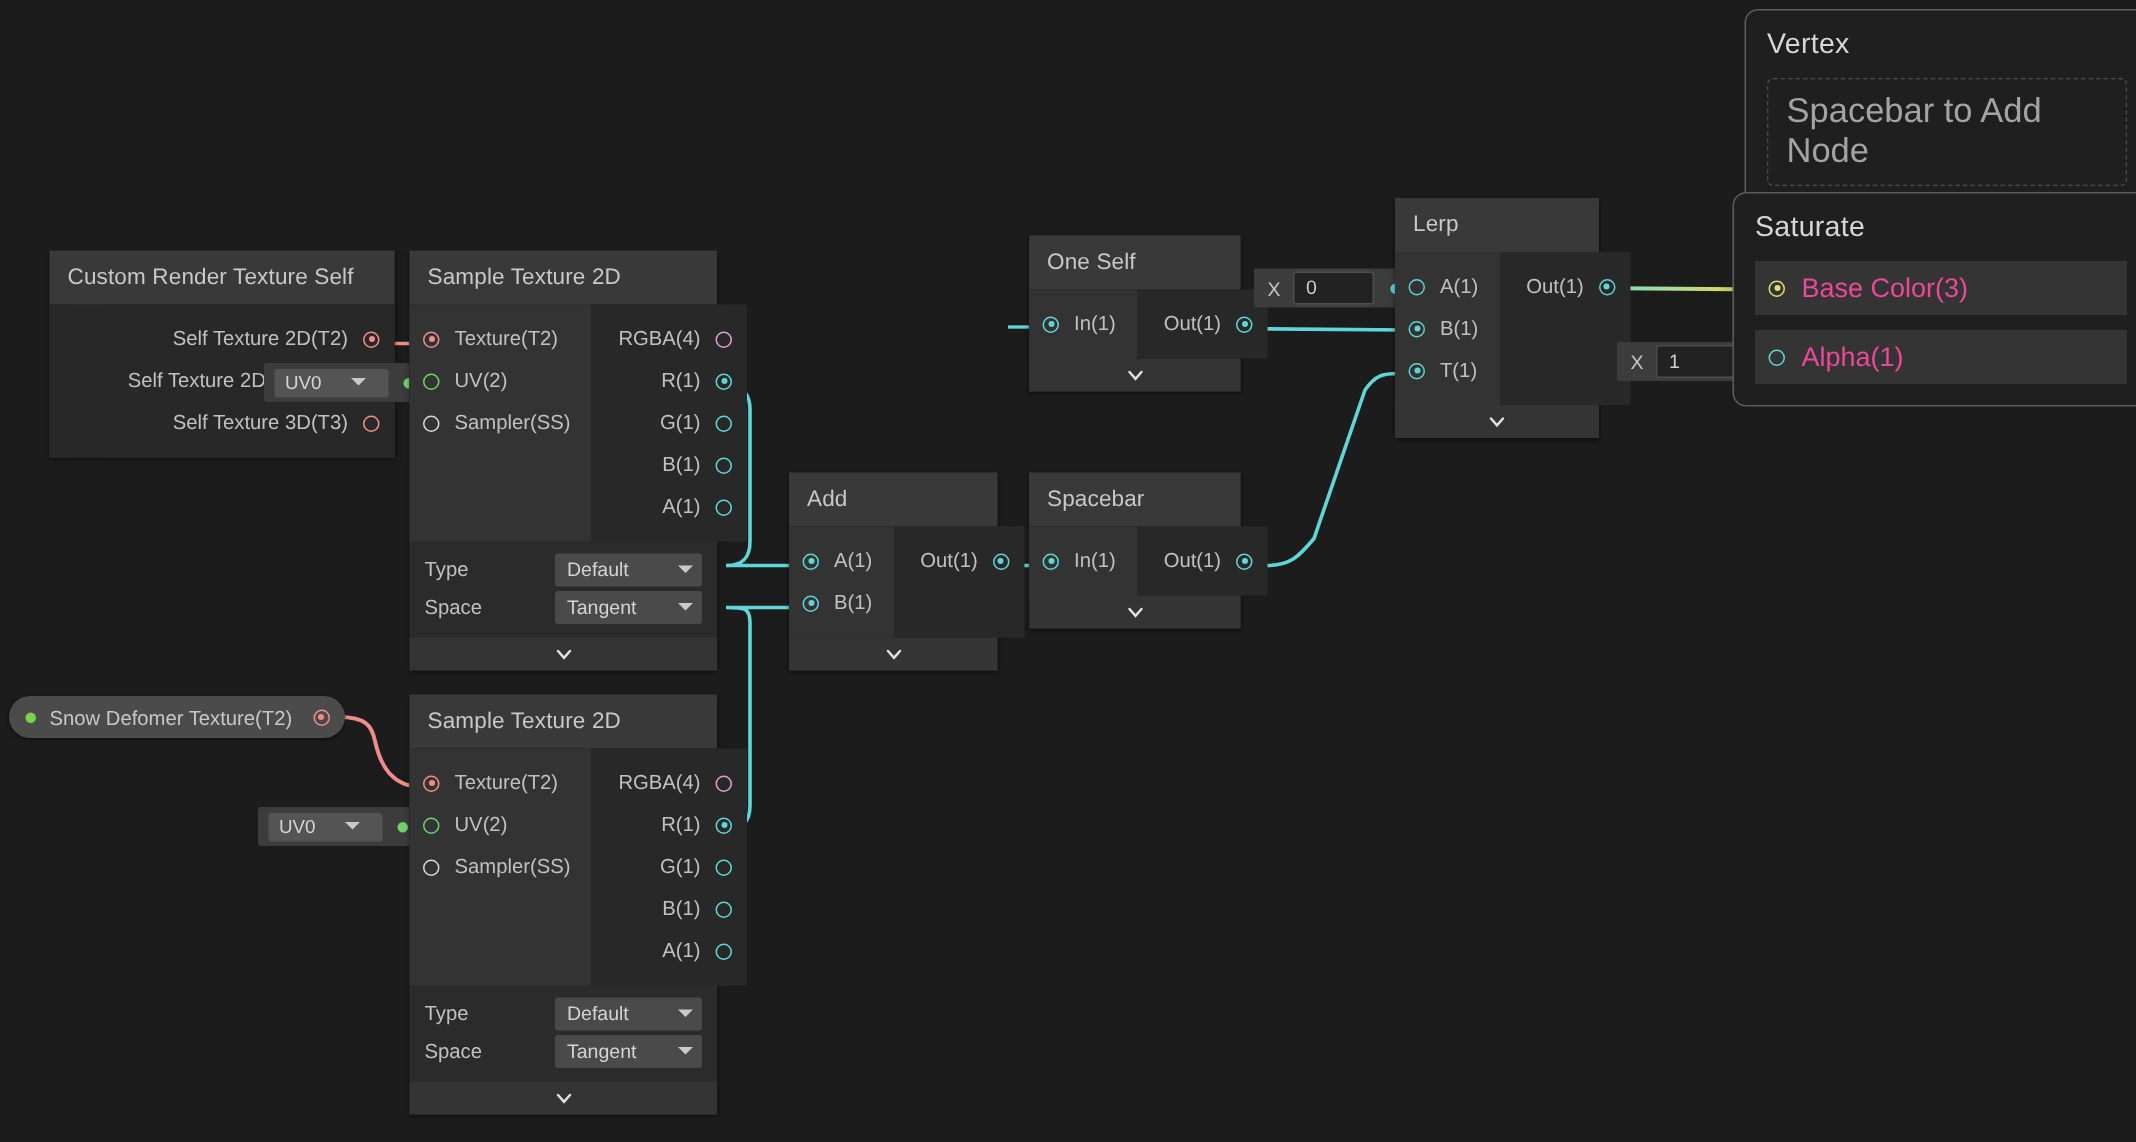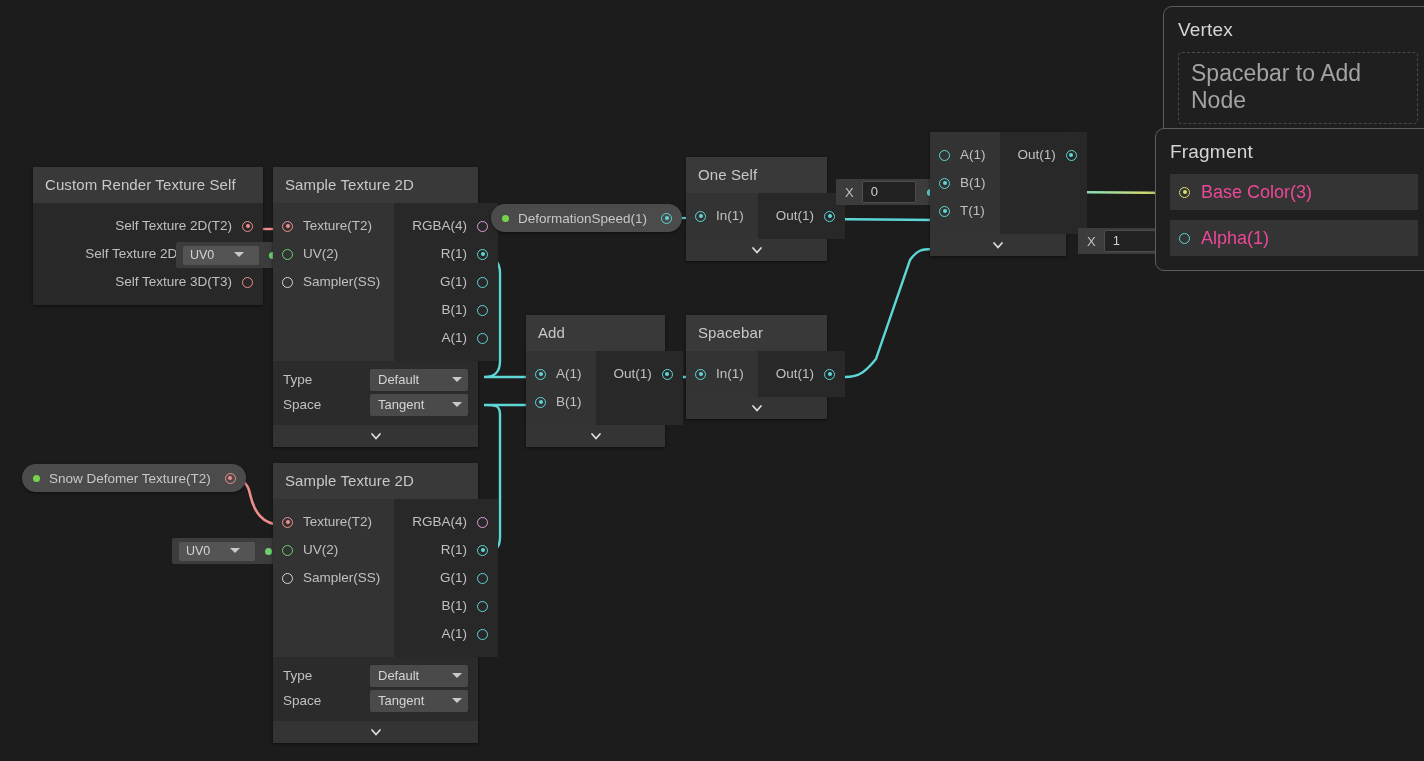--- a/index.html
+++ b/index.html
@@ -206,21 +206,21 @@
         </span>
       </div>
     </div>
     <div class="expander">
       <svg class="chev" viewBox="0 0 12 12">
         <path d="M2 4 L6 8.5 L10 4" stroke="#e0e0e0" stroke-width="1.7" fill="none" stroke-linecap="round"></path>
       </svg>
     </div>
   </div>
 
-  <div class="pill" style="left:22px;top:464px;">
+  <div class="pill" style="left:6px;top:464px;">
     <span class="gdot"></span>
     <span class="plabel">Snow Defomer Texture(T2)</span>
     <span class="dot red filled"></span>
   </div>
 
   <div class="uvwidget" style="left:172px;top:538px;">
     <div class="dd">
       <span>UV0</span>
       <span class="caret"></span>
     </div>
@@ -283,25 +283,20 @@
         </span>
       </div>
     </div>
     <div class="expander">
       <svg class="chev" viewBox="0 0 12 12">
         <path d="M2 4 L6 8.5 L10 4" stroke="#e0e0e0" stroke-width="1.7" fill="none" stroke-linecap="round"></path>
       </svg>
     </div>
   </div>
 
-  <div class="pill" style="left:491px;top:204px;">
-    <span class="gdot"></span>
-    <span class="plabel">DeformationSpeed(1)</span>
-    <span class="dot filled"></span>
-  </div>
 
   <div class="node" style="left:686px;top:157px;width:141px;">
     <div class="title">One Self</div>
     <div class="ports">
       <div class="col-in" style="flex:0 0 61px;">
         <div class="row in">
           <span class="dot filled"></span>
           <span class="lbl">In(1)</span>
         </div>
       </div>
@@ -369,20 +364,21 @@
     </div>
   </div>
 
   <div class="xwidget" style="left:836px;top:179px;">
     <span class="xlbl">X</span>
     <span class="xbox">0</span>
     <span class="tinydot"></span>
   </div>
 
   <div class="node" style="left:930px;top:132px;width:136px;">
+    <div class="title">Lerp</div>
     <div class="ports">
       <div class="col-in" style="flex:0 0 61px;">
         <div class="row in">
           <span class="dot"></span>
           <span class="lbl">A(1)</span>
         </div>
         <div class="row in">
           <span class="dot filled"></span>
           <span class="lbl">B(1)</span>
         </div>
@@ -410,21 +406,21 @@
     <span class="xbox">1</span>
     <span class="tinydot"></span>
   </div>
 
   <div class="master" style="left:1163px;top:6px;width:240px;">
     <div class="mtitle">Vertex</div>
     <div class="addslot">Spacebar to Add Node</div>
   </div>
 
   <div class="master" style="left:1155px;top:128px;width:248px;">
-    <div class="mtitle">Fragment</div>
+    <div class="mtitle">Saturate</div>
     <div class="mblock">
       <span class="dot yellow filled"></span>
       <span class="lbl">Base Color(3)</span>
     </div>
     <div class="mblock">
       <span class="dot"></span>
       <span class="lbl">Alpha(1)</span>
     </div>
   </div>
 

